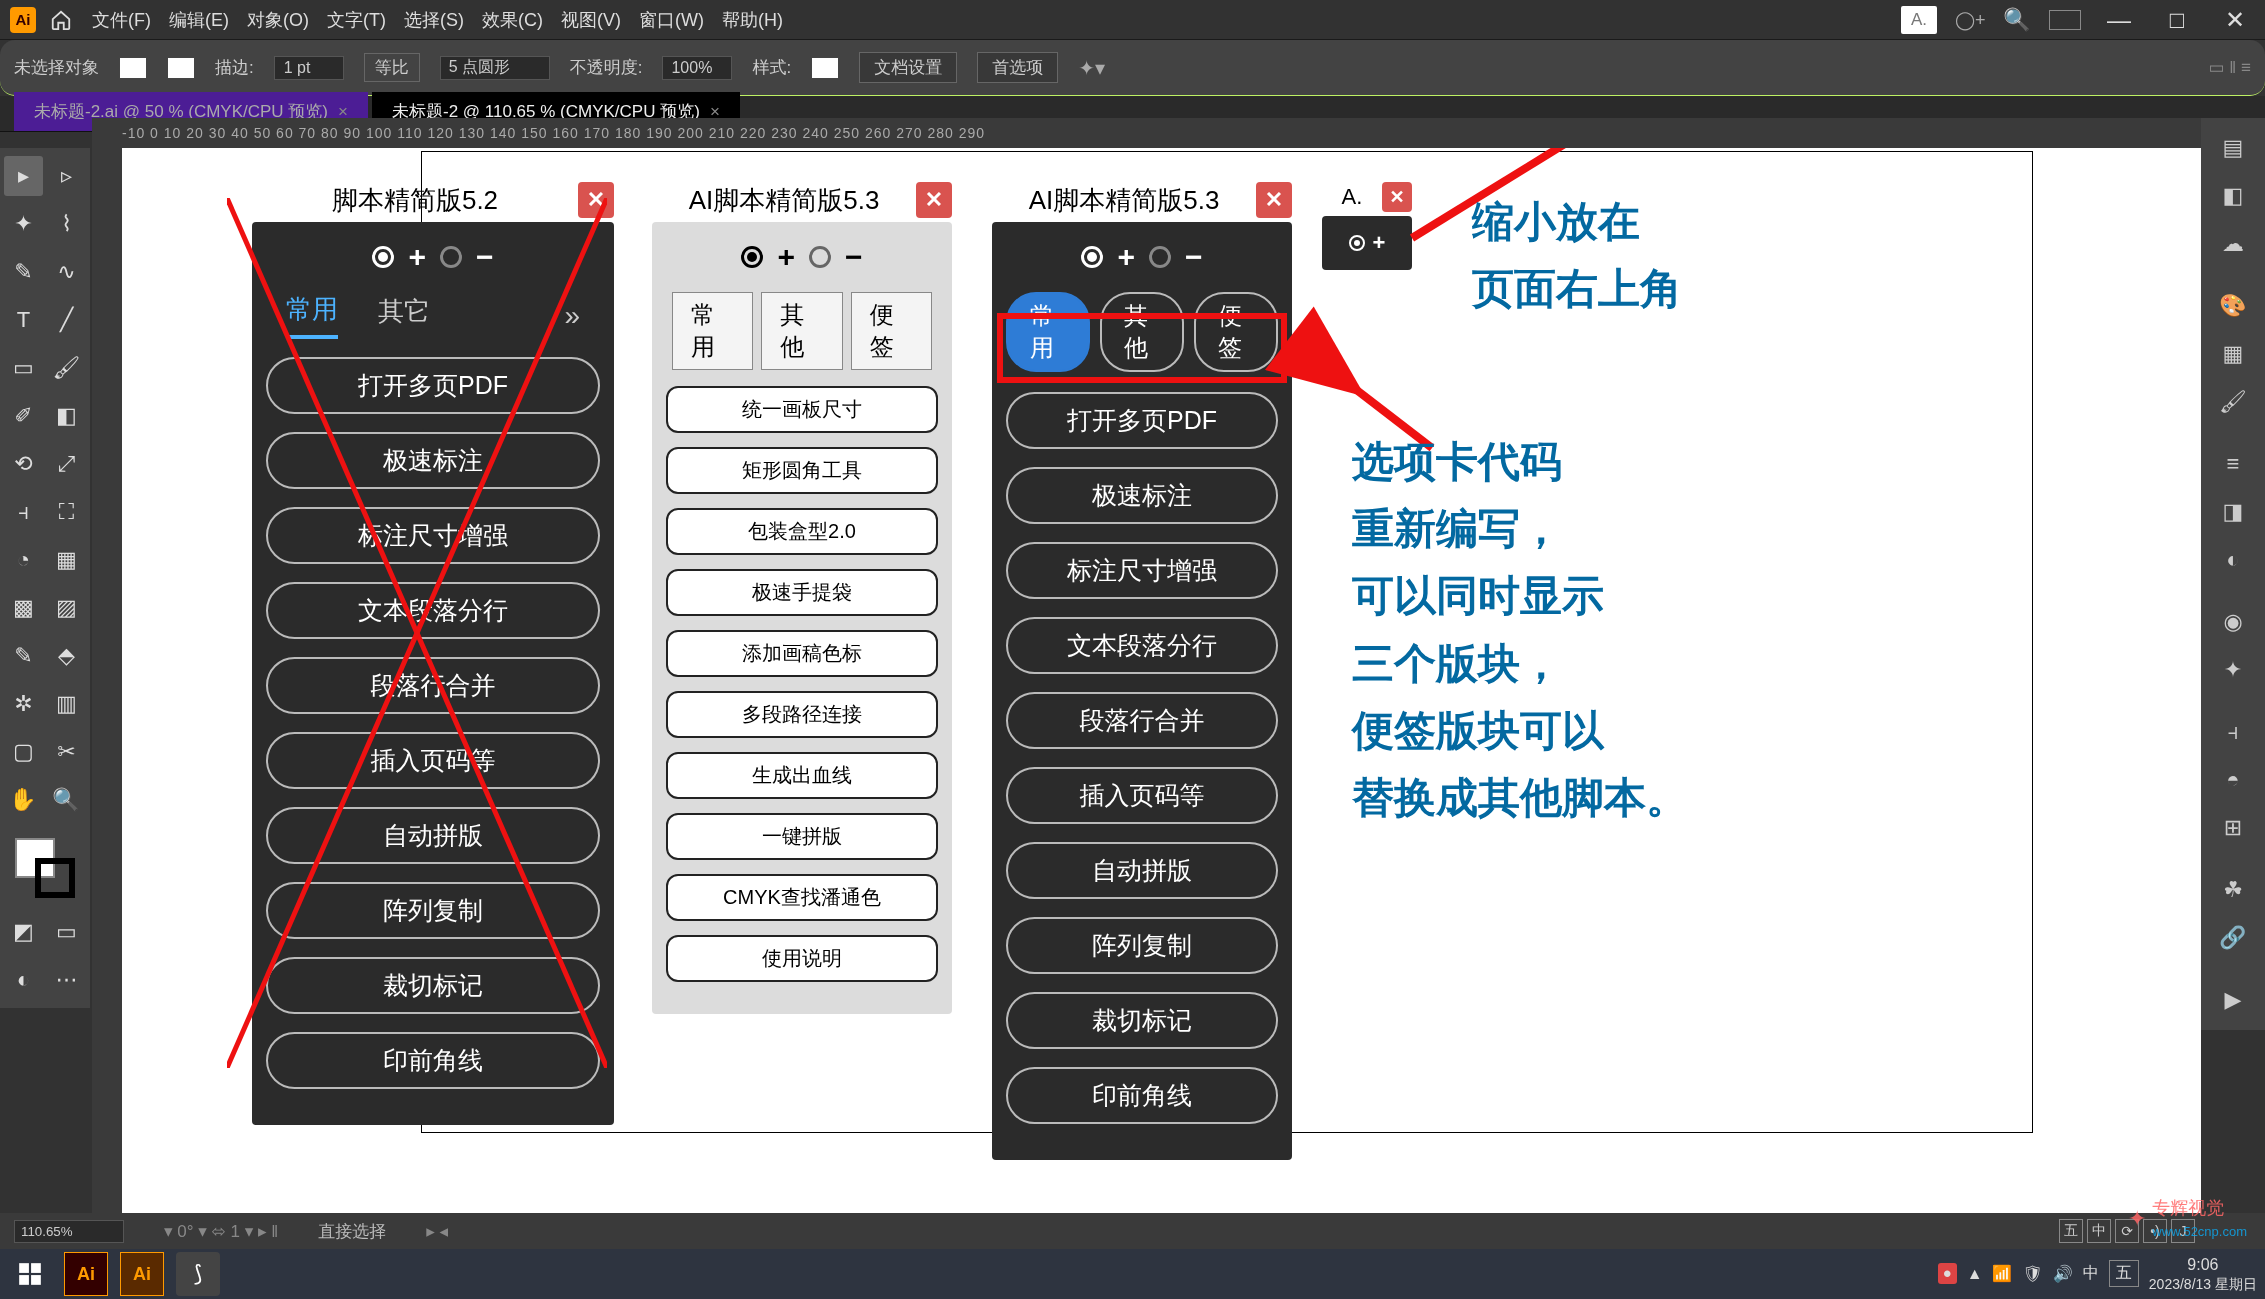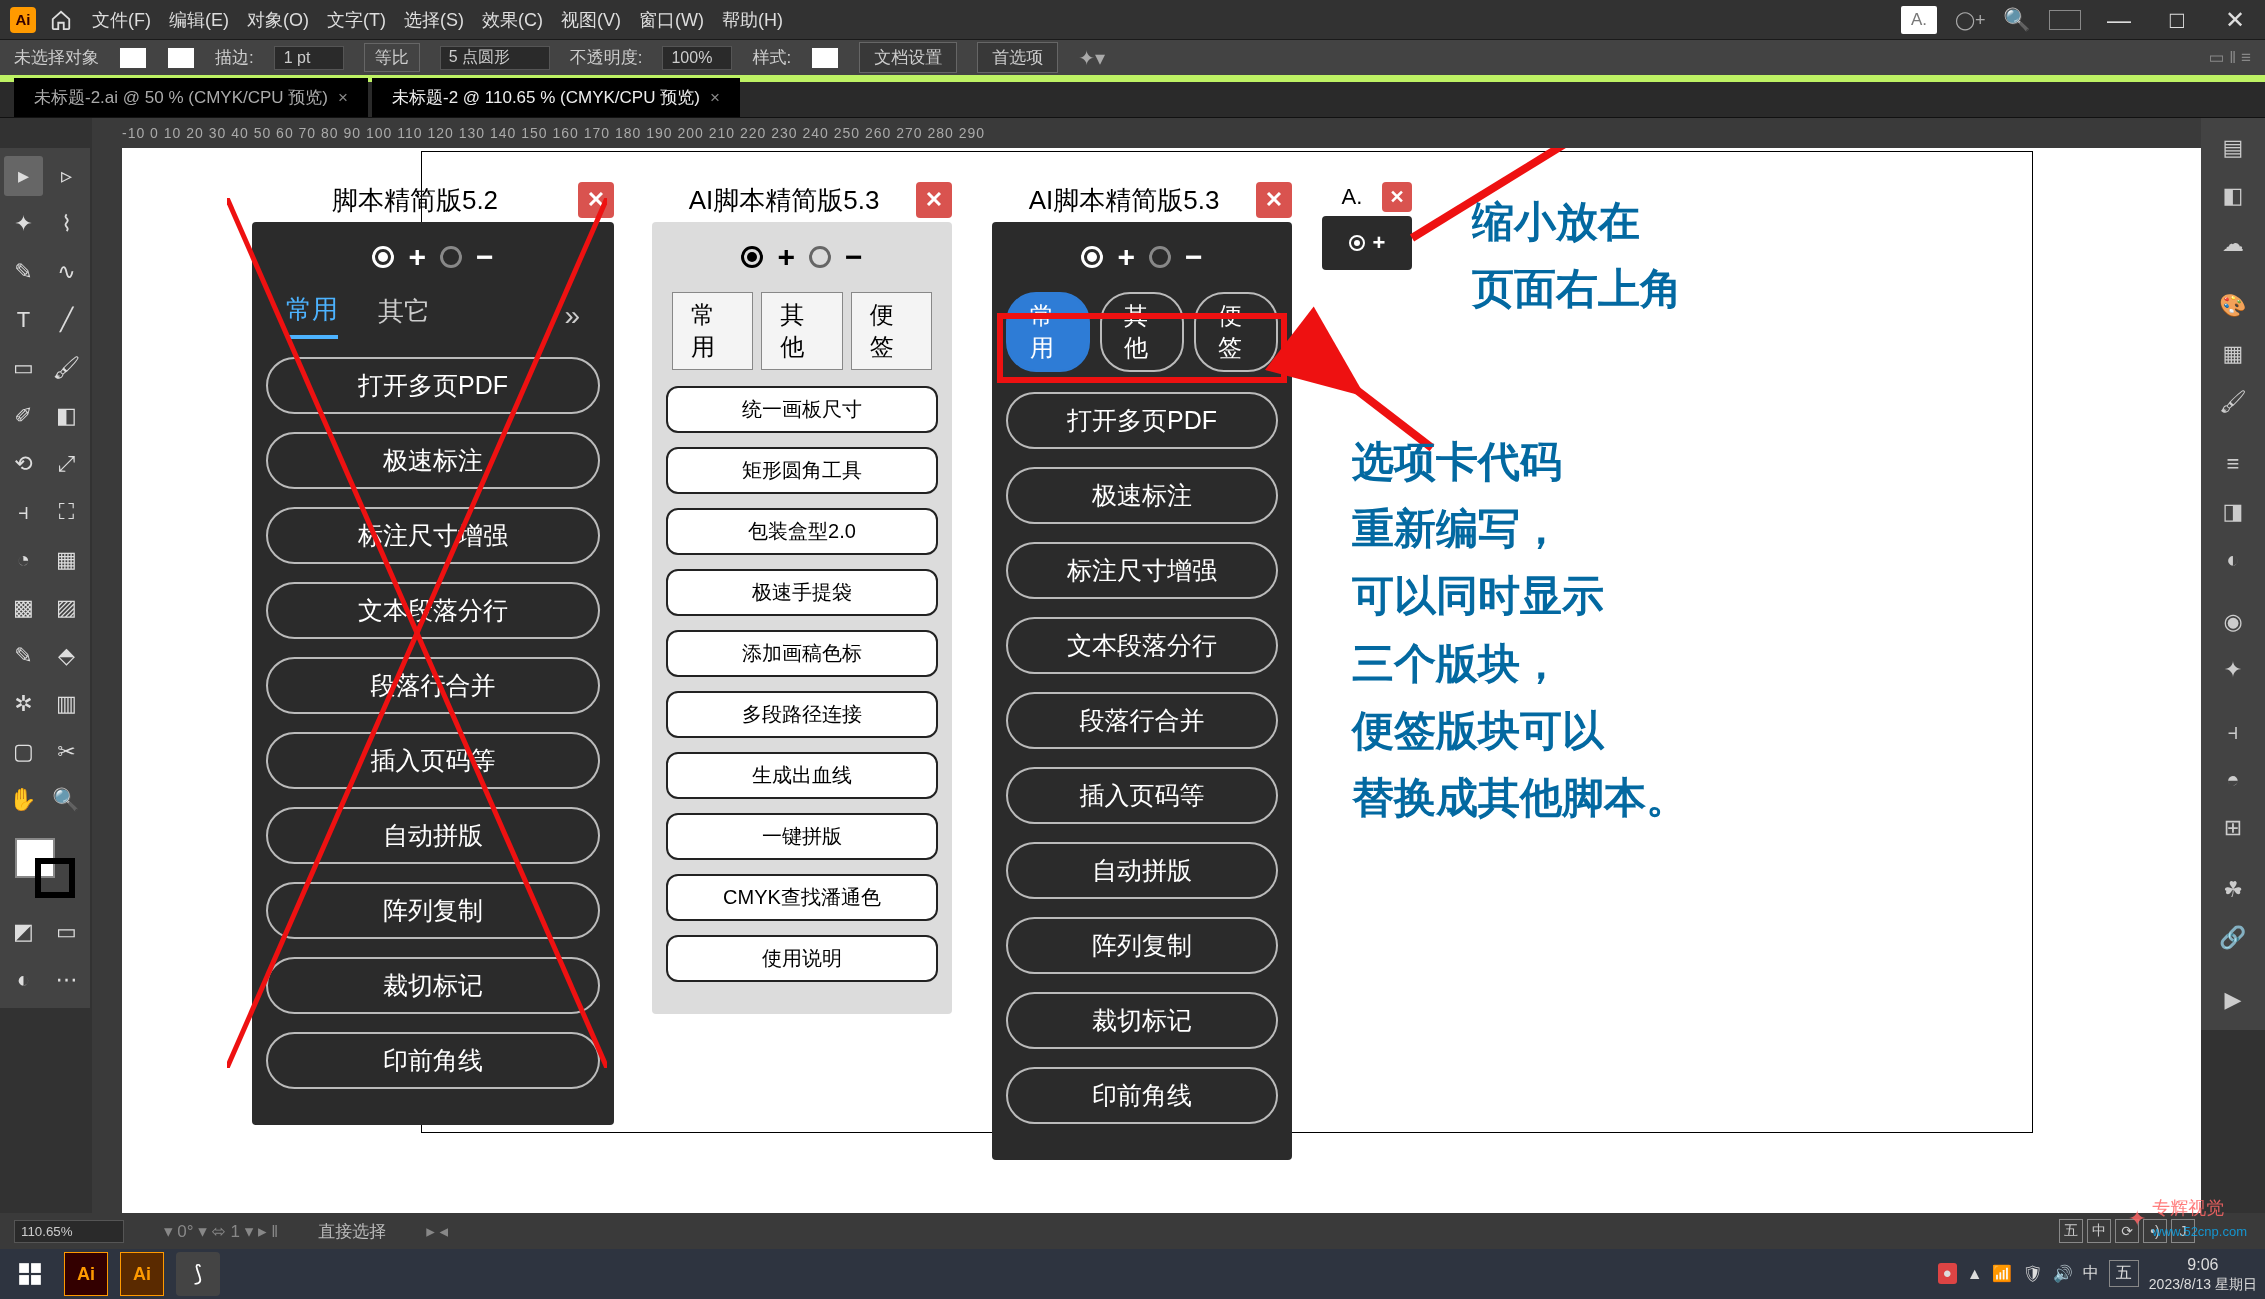--- a/index.html
+++ b/index.html
@@ -10,28 +10,28 @@
 .ai-logo { width:26px; height:26px; background:#ff9a00; color:#330000; font-weight:bold; display:flex; align-items:center; justify-content:center; border-radius:4px; font-size:15px; margin-right:12px;}
 .home-ic { width:26px;height:26px;margin-right:18px;display:flex;align-items:center;justify-content:center; }
 .menubar .mi { margin-right:18px; cursor:default;}
 .menubar-right { margin-left:auto; display:flex; align-items:center; gap:18px;}
 .small-panel-dock { background:#fff; padding:4px 10px; color:#777; font-size:17px; border-radius:2px;}
 .search-ic { font-size:22px;}
 .layout-ic { width:32px;height:20px;border:1px solid #888;}
 .winctl { font-size:24px; width:40px; text-align:center;}
 
 
-.optbar { height:42px; background:#434343; display:flex; align-items:center; padding:0 14px; color:#ccc; font-size:17px; gap:20px; border-bottom:7px solid #bef264;}
+.optbar { height:56px; background:#434343; display:flex; align-items:center; padding:0 14px; color:#ccc; font-size:17px; gap:20px; border-bottom:1px solid #bef264;border-radius:15px;}
 .optbar .sel, .optbar input { background:#2a2a2a; color:#ccc; border:1px solid #555; padding:2px 8px; font-size:16px;}
 .sw { width:28px; height:22px; background:#fff; border:1px solid #444;}
 .optbtn { border:1px solid #666; padding:3px 14px; background:#383838;}
 
 
 .doctabs { height:36px; background:#2a2a2a; display:flex; align-items:flex-end; padding-left:14px; color:#aaa; font-size:17px; border-bottom:1px solid #111;}
-.doctab { padding:8px 20px; margin-right:4px; background:#000000; cursor:default;}
+.doctab { padding:8px 20px; margin-right:4px; background:#4c1d95; cursor:default;}
 .doctab.active { background:#000000; color:#eee;}
 .doctab .x { margin-left:10px; color:#888;}
 
 
 .main { position:absolute; top:118px; left:92px; right:64px; bottom:50px; display:flex; flex-direction:column;}
 .ruler-h { height:30px; background:#3a3a3a; color:#aaa; font-size:14px; display:flex; align-items:center; padding-left:30px; letter-spacing:1px; white-space:nowrap; overflow:hidden;}
 .canvas-wrap { flex:1; display:flex; overflow:hidden;}
 .ruler-v { width:30px; background:#3a3a3a;}
 .canvas { flex:1; background:#fff; position:relative;}
 .artboard { position:absolute; left:300px; top:4px; width:1610px; height:980px; background:#fff; outline:1px solid #000;}

